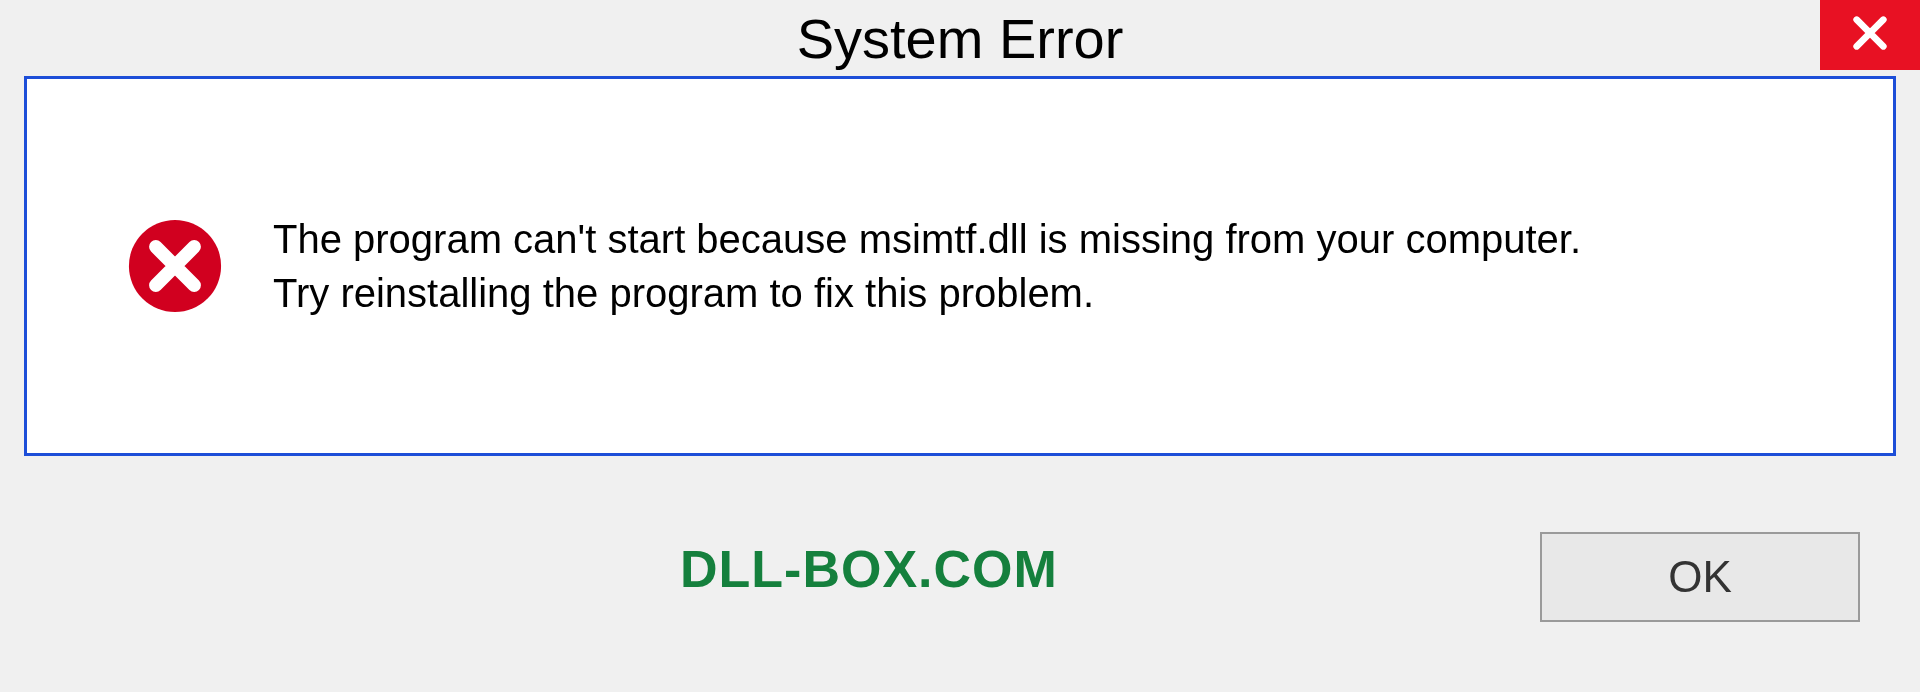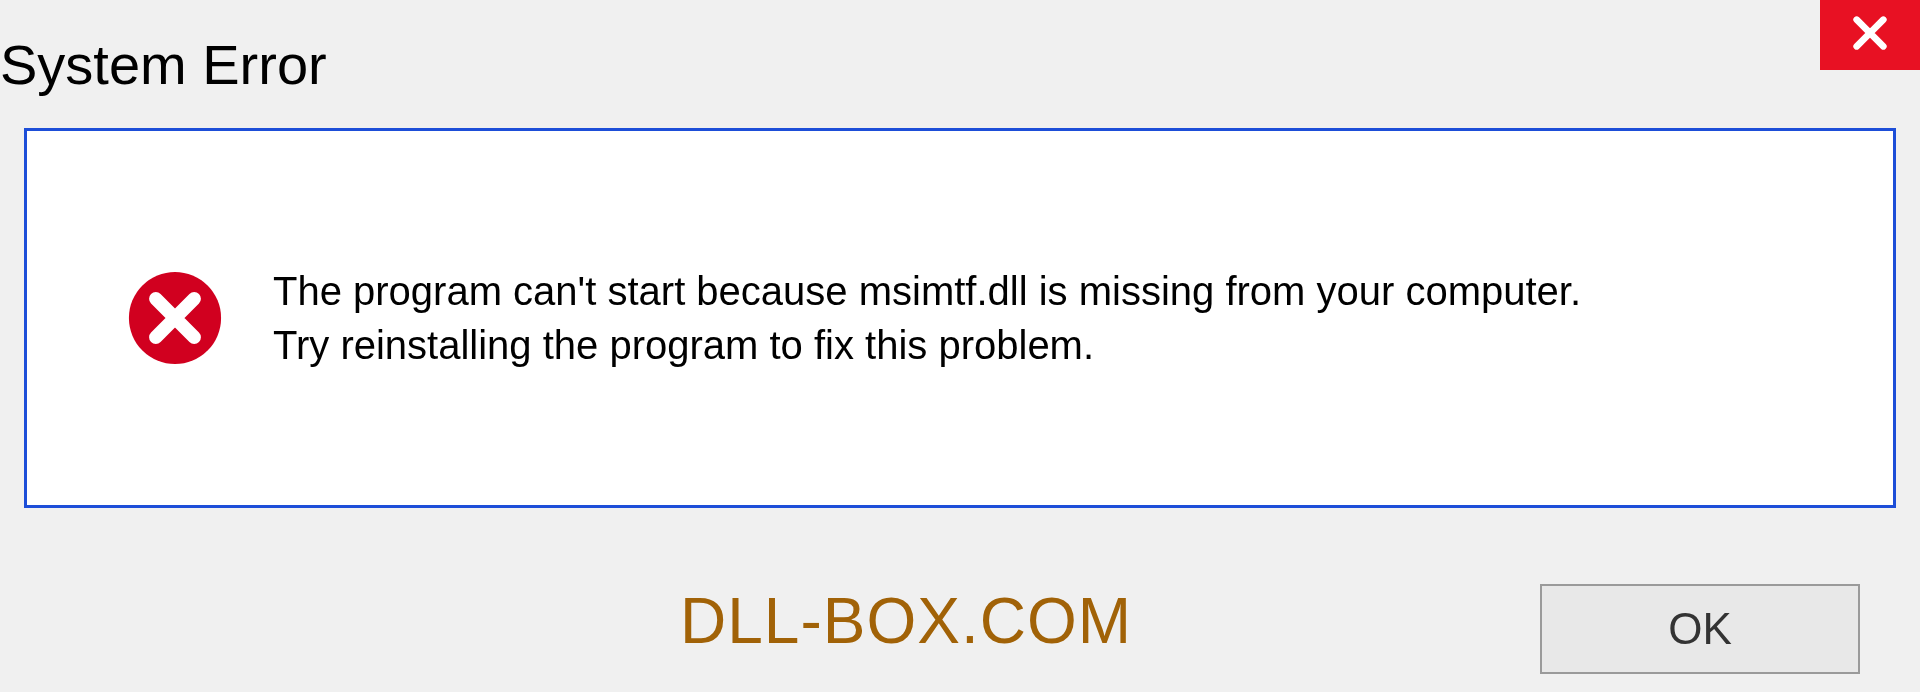--- a/index.html
+++ b/index.html
@@ -9,23 +9,24 @@
     }
     body {
       width: 1920px;
       height: 692px;
       background: #f0f0f0;
       font-family: "Segoe UI", Tahoma, Arial, sans-serif;
       position: relative;
       overflow: hidden;
     }
     .titlebar {
-      height: 128px;
+      height: 76px;
       display: flex;
       align-items: center;
+      justify-content: center;
       position: relative;
     }
     .title {
       font-size: 56px;
       font-weight: 400;
       color: #000;
       text-align: center;
     }
     .close-btn {
       position: absolute;
@@ -68,23 +69,23 @@
       line-height: 1.35;
       font-weight: 400;
     }
     .footer {
       display: flex;
       align-items: center;
       justify-content: space-between;
       padding: 60px 60px 0 60px;
     }
     .watermark {
-      font-size: 64px;
-      font-weight: 400;
-      color: #a16207;
+      font-size: 52px;
+      font-weight: 700;
+      color: #15803d;
       letter-spacing: 1px;
       padding-left: 620px;
     }
     .ok-btn {
       width: 320px;
       height: 90px;
       background: #e8e8e8;
       border: 2px solid #9a9a9a;
       font-size: 44px;
       color: #333;

